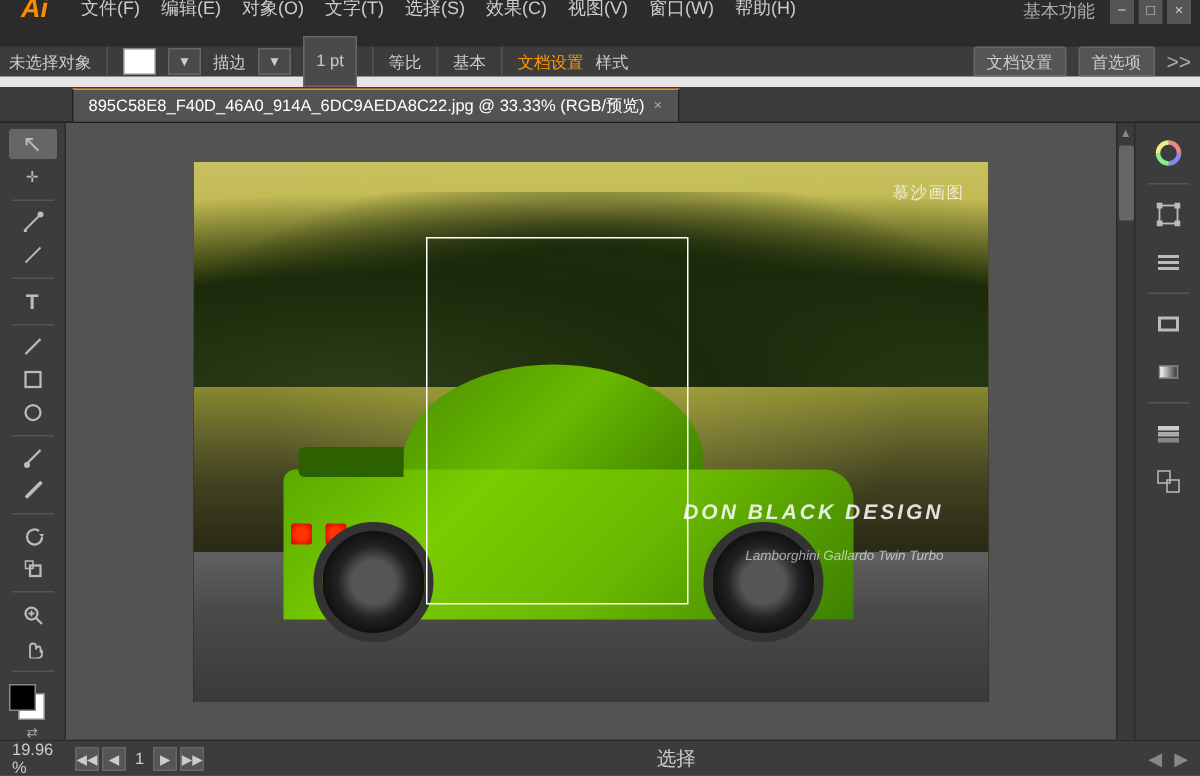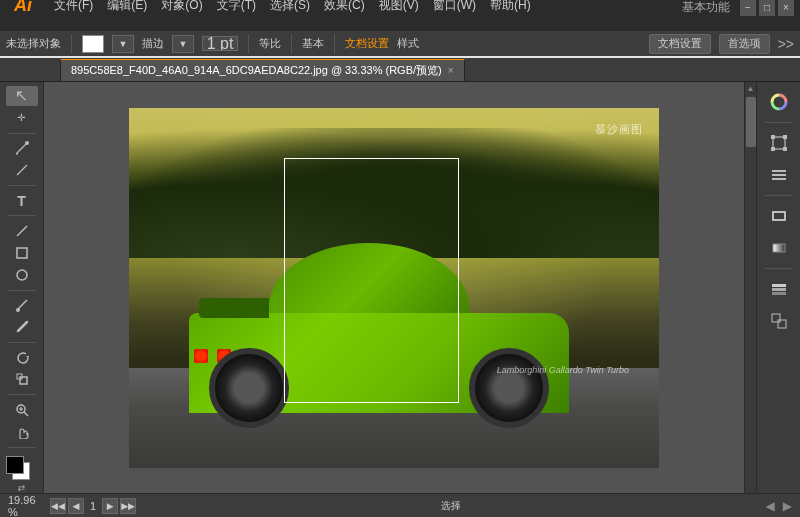--- a/index.html
+++ b/index.html
@@ -47,37 +47,37 @@
 
     
     #options-bar {
       height: 28px;
       background: #3c3c3c;
       display: flex;
       align-items: center;
       padding: 0 6px;
       gap: 8px;
       border-top: 1px solid #2a2a2a;
-      border-bottom: 2px solid #e5e5e5;
+      border-bottom: 7px solid #e5e5e5;
     }
     .opt-label { color: #ccc; font-size: 11px; }
     .opt-swatch { width: 22px; height: 18px; background: #fff; border: 1px solid #888; }
     .opt-dropdown { width: 22px; height: 18px; background: #4a4a4a; border: 1px solid #666; display: flex; align-items: center; justify-content: center; font-size: 9px; color: #ccc; cursor: pointer; }
     .opt-separator { width: 1px; height: 20px; background: #555; margin: 0 2px; }
-    .opt-input { width: 36px; height: 15px; background: #4a4a4a; border: 1px solid #666; color: #ccc; font-size: 16px; text-align: center; padding: 0 2px; }
+    .opt-input { width: 36px; height: 34px; background: #4a4a4a; border: 1px solid #666; color: #ccc; font-size: 11px; text-align: center; padding: 0 2px; }
     .opt-btn { height: 20px; padding: 0 8px; background: #555; border: 1px solid #666; color: #ccc; font-size: 11px; cursor: pointer; border-radius: 2px; }
     .opt-color-label { color: #ff9900; font-size: 11px; }
 
     
     #tab-bar {
       height: 24px;
       background: #3c3c3c;
       display: flex;
       align-items: flex-end;
-      padding-left: 60px;
+      padding-left: 48px;
       border-bottom: 1px solid #222;
     }
     .tab {
       height: 22px;
       background: #535353;
       border: 1px solid #222;
       border-bottom: none;
       padding: 0 10px;
       display: flex;
       align-items: center;
@@ -310,21 +310,21 @@
       border-top: 1px solid #2a2a2a;
       display: flex;
       align-items: center;
       padding: 0 8px;
       gap: 6px;
     }
     .status-zoom { color: #ccc; font-size: 11px; width: 36px; }
     .status-nav { display: flex; gap: 2px; align-items: center; }
     .nav-btn { width: 16px; height: 16px; background: #555; border: 1px solid #666; display: flex; align-items: center; justify-content: center; font-size: 9px; color: #ccc; cursor: pointer; }
     .status-page { color: #ccc; font-size: 11px; }
-    .status-center { flex: 1; text-align: center; color: #ccc; font-size: 10px; }
+    .status-center { flex: 1; text-align: center; color: #ccc; font-size: 13px; }
     .status-arrows { display: flex; gap: 8px; margin-left: auto; }
     .status-arrow { color: #888; font-size: 12px; cursor: pointer; }
 
     
     .v-scroll-strip {
       width: 12px;
       background: #3a3a3a;
       border-left: 1px solid #2a2a2a;
       display: flex;
       flex-direction: column;
@@ -486,20 +486,21 @@
             <div class="car-main">
               <div class="tail-light-left"></div>
               <div class="tail-light-right"></div>
             </div>
             <div class="car-spoiler"></div>
             <div class="wheel-left"></div>
             <div class="wheel-right"></div>
           </div>
 
           <div class="design-text">
+            <div class="dbd-main">DON BLACK DESIGN</div>
             <div class="dbd-sub" style="font-size:9px;color:rgba(255,255,255,0.6);">Lamborghini Gallardo Twin Turbo</div>
           </div>
 
           <div class="watermark">
             <div class="wm-main">慕沙画图</div>
           </div>
         </div>
 
         <div id="selection-box"></div>
       </div>

